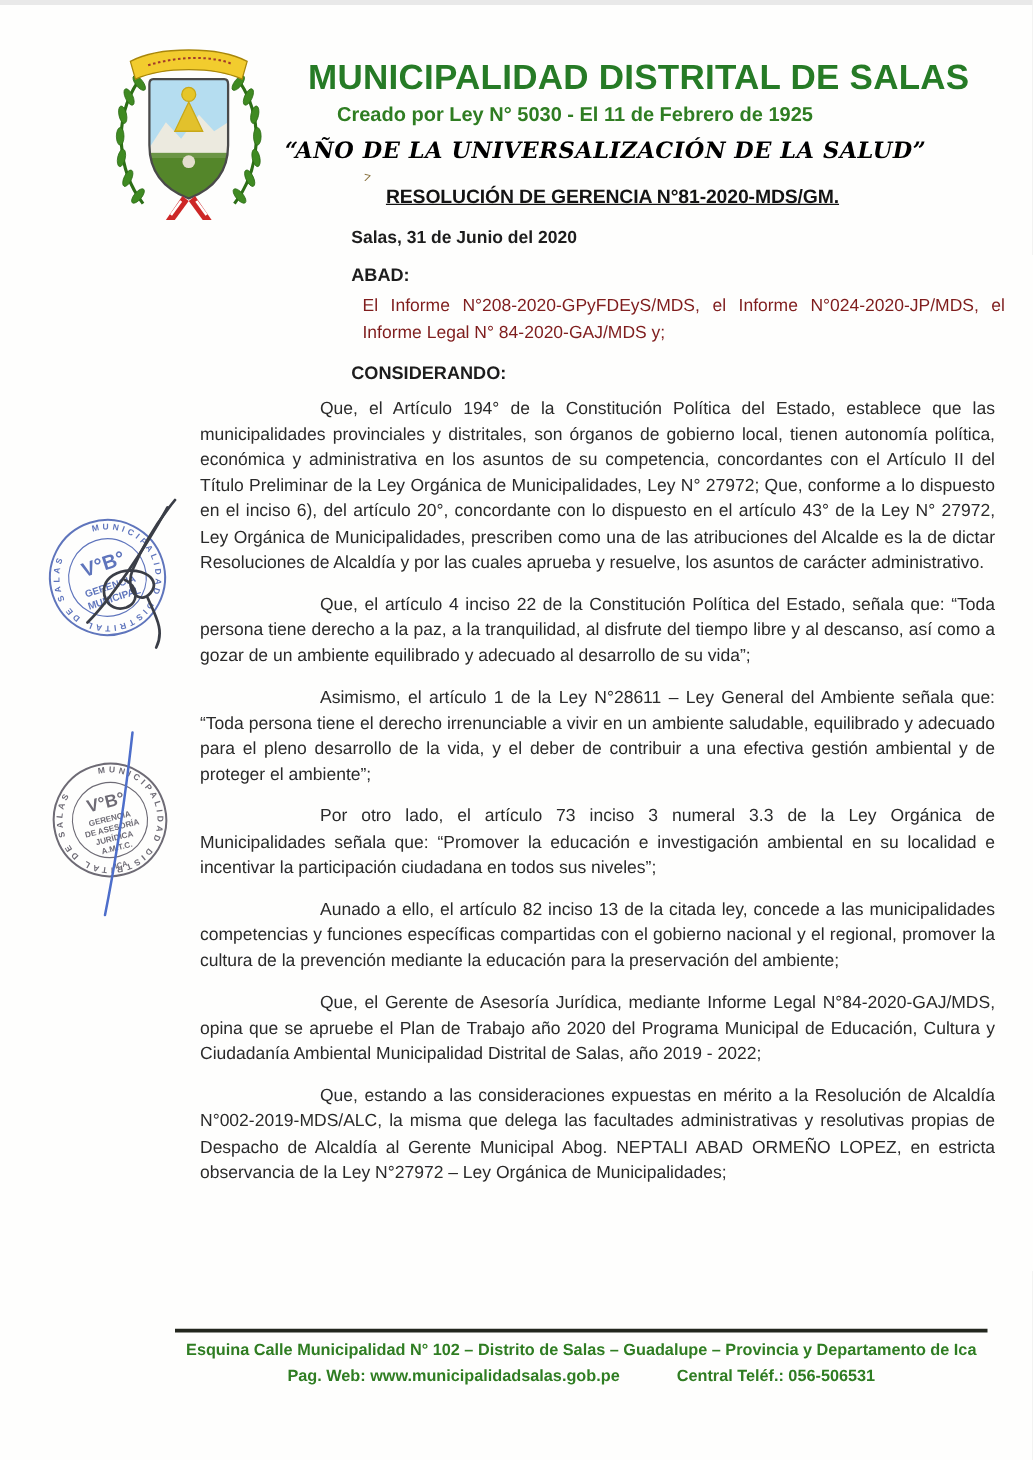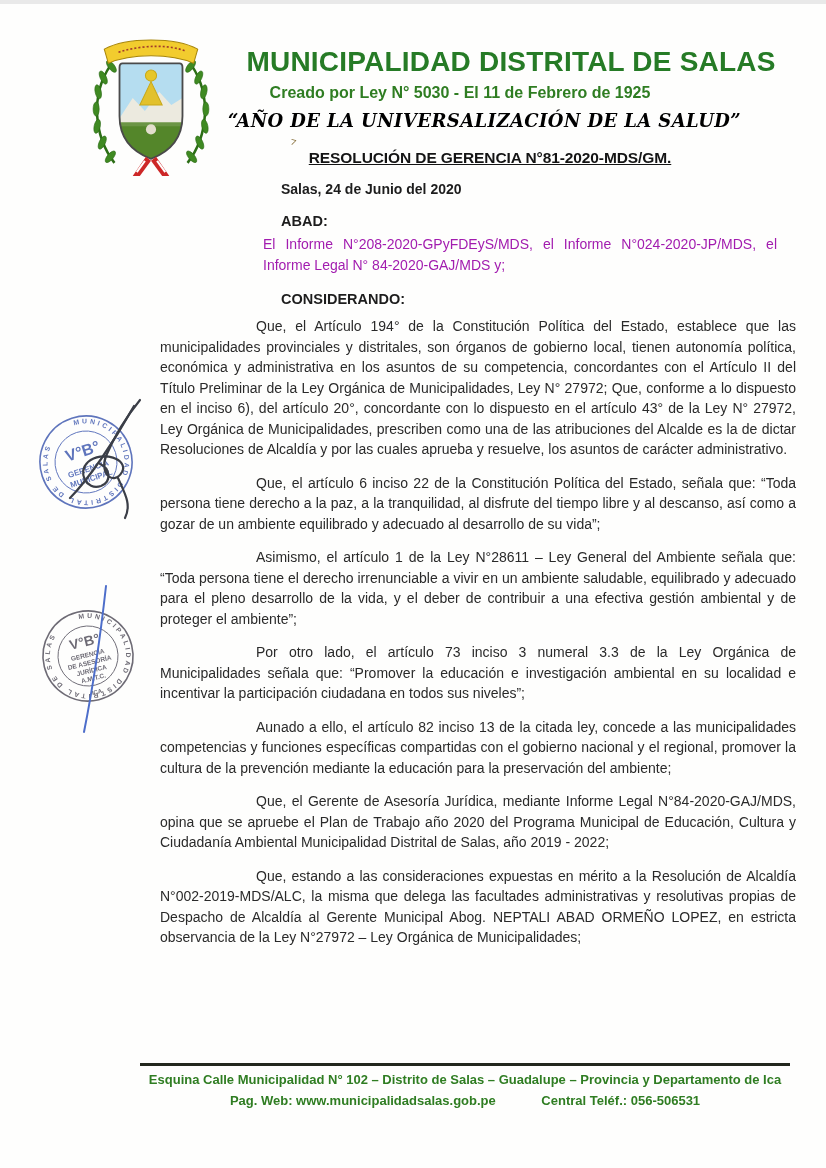--- a/index.html
+++ b/index.html
@@ -14,22 +14,22 @@
   .motto{position:absolute;left:228px;top:106px;width:464px;text-align:right;
          font-family:"DejaVu Serif",serif;font-style:italic;font-weight:bold;
          font-size:18px;color:#000000;letter-spacing:.4px;white-space:nowrap;}
   .stray{position:absolute;left:291px;top:130px;font-size:10px;color:#8a7340;transform:rotate(14deg);}
   .res-title{position:absolute;left:230px;top:145px;width:500px;text-align:center;
              font-size:15.5px;font-weight:bold;color:#141414;letter-spacing:-.1px;white-space:nowrap;}
   .res-title span{text-decoration:underline;padding-left:20px;}
   
   .date-line{position:absolute;left:281px;top:177px;font-size:14px;font-weight:bold;color:#1d1d1d;}
   .visto-label{position:absolute;left:281px;top:209px;font-size:14.5px;font-weight:bold;color:#1d1d1d;}
-  .visto-text{position:absolute;left:263px;top:230px;width:514px;font-size:14px;line-height:21px;
-              text-align:justify;color:#a21caf;}
+  .visto-text{position:absolute;left:290px;top:230px;width:514px;font-size:14px;line-height:21px;
+              text-align:justify;color:#7f1d1d;}
   .cons-label{position:absolute;left:281px;top:287px;font-size:14.5px;font-weight:bold;color:#1d1d1d;text-align:center;}
   .paras{position:absolute;left:160px;top:312px;width:636px;}
   .paras p{margin:0 0 13px 0;font-size:14px;line-height:20.5px;text-align:justify;
            text-indent:96px;color:#2a2a2a;}
   
   .stamp-1{position:absolute;left:22px;top:388px;opacity:.88;}
   .stamp-2{position:absolute;left:34px;top:578px;opacity:.85;}
   .stamp-ring{font-size:6.8px;letter-spacing:2.6px;font-weight:bold;}
   
   .footer-rule{position:absolute;left:140px;top:1059px;width:650px;height:3px;background:#23271e;}
@@ -97,28 +97,28 @@
   </div>
 
   <div class="org-title">MUNICIPALIDAD DISTRITAL DE SALAS</div>
   <div class="org-subtitle">Creado por Ley N° 5030 - El 11 de Febrero de 1925</div>
   <div class="motto">“AÑO DE LA UNIVERSALIZACIÓN DE LA SALUD”</div>
   <div class="stray">⁊</div>
   <div class="res-title">
     <span>RESOLUCIÓN DE GERENCIA N°81-2020-MDS/GM.</span>
   </div>
 
-  <div class="date-line">Salas, 24 de Junio del 2020</div>
+  <div class="date-line">Salas, 31 de Junio del 2020</div>
   <div class="visto-label">ABAD:</div>
   <div class="visto-text">El Informe N°208-2020-GPyFDEyS/MDS, el Informe N°024-2020-JP/MDS, el Informe Legal N° 84-2020-GAJ/MDS y;</div>
   <div class="cons-label">CONSIDERANDO:</div>
 
   <div class="paras">
     <p>Que, el Artículo 194° de la Constitución Política del Estado, establece que las municipalidades provinciales y distritales, son órganos de gobierno local, tienen autonomía política, económica y administrativa en los asuntos de su competencia, concordantes con el Artículo II del Título Preliminar de la Ley Orgánica de Municipalidades, Ley N° 27972; Que, conforme a lo dispuesto en el inciso 6), del artículo 20°, concordante con lo dispuesto en el artículo 43° de la Ley N° 27972, Ley Orgánica de Municipalidades, prescriben como una de las atribuciones del Alcalde es la de dictar Resoluciones de Alcaldía y por las cuales aprueba y resuelve, los asuntos de carácter administrativo.</p>
-    <p>Que, el artículo 6 inciso 22 de la Constitución Política del Estado, señala que: “Toda persona tiene derecho a la paz, a la tranquilidad, al disfrute del tiempo libre y al descanso, así como a gozar de un ambiente equilibrado y adecuado al desarrollo de su vida”;</p>
+    <p>Que, el artículo 4 inciso 22 de la Constitución Política del Estado, señala que: “Toda persona tiene derecho a la paz, a la tranquilidad, al disfrute del tiempo libre y al descanso, así como a gozar de un ambiente equilibrado y adecuado al desarrollo de su vida”;</p>
     <p>Asimismo, el artículo 1 de la Ley N°28611 – Ley General del Ambiente señala que: “Toda persona tiene el derecho irrenunciable a vivir en un ambiente saludable, equilibrado y adecuado para el pleno desarrollo de la vida, y el deber de contribuir a una efectiva gestión ambiental y de proteger el ambiente”;</p>
     <p>Por otro lado, el artículo 73 inciso 3 numeral 3.3 de la Ley Orgánica de Municipalidades señala que: “Promover la educación e investigación ambiental en su localidad e incentivar la participación ciudadana en todos sus niveles”;</p>
     <p>Aunado a ello, el artículo 82 inciso 13 de la citada ley, concede a las municipalidades competencias y funciones específicas compartidas con el gobierno nacional y el regional, promover la cultura de la prevención mediante la educación para la preservación del ambiente;</p>
     <p>Que, el Gerente de Asesoría Jurídica, mediante Informe Legal N°84-2020-GAJ/MDS, opina que se apruebe el Plan de Trabajo año 2020 del Programa Municipal de Educación, Cultura y Ciudadanía Ambiental Municipalidad Distrital de Salas, año 2019 - 2022;</p>
     <p>Que, estando a las consideraciones expuestas en mérito a la Resolución de Alcaldía N°002-2019-MDS/ALC, la misma que delega las facultades administrativas y resolutivas propias de Despacho de Alcaldía al Gerente Municipal Abog. NEPTALI ABAD ORMEÑO LOPEZ, en estricta observancia de la Ley N°27972 – Ley Orgánica de Municipalidades;</p>
   </div>
 
   <div class="stamp-1">
     <svg viewBox="0 0 150 135" width="150" height="135">
       <defs>

